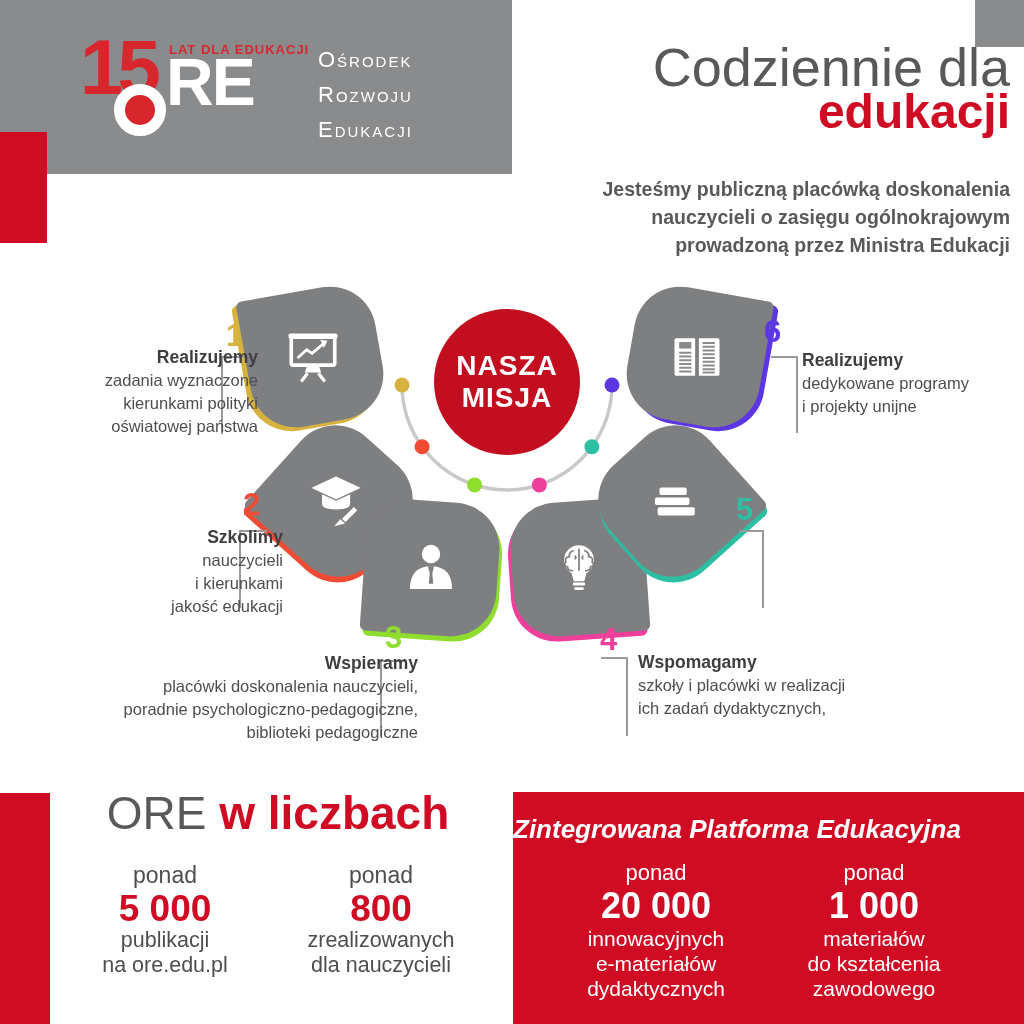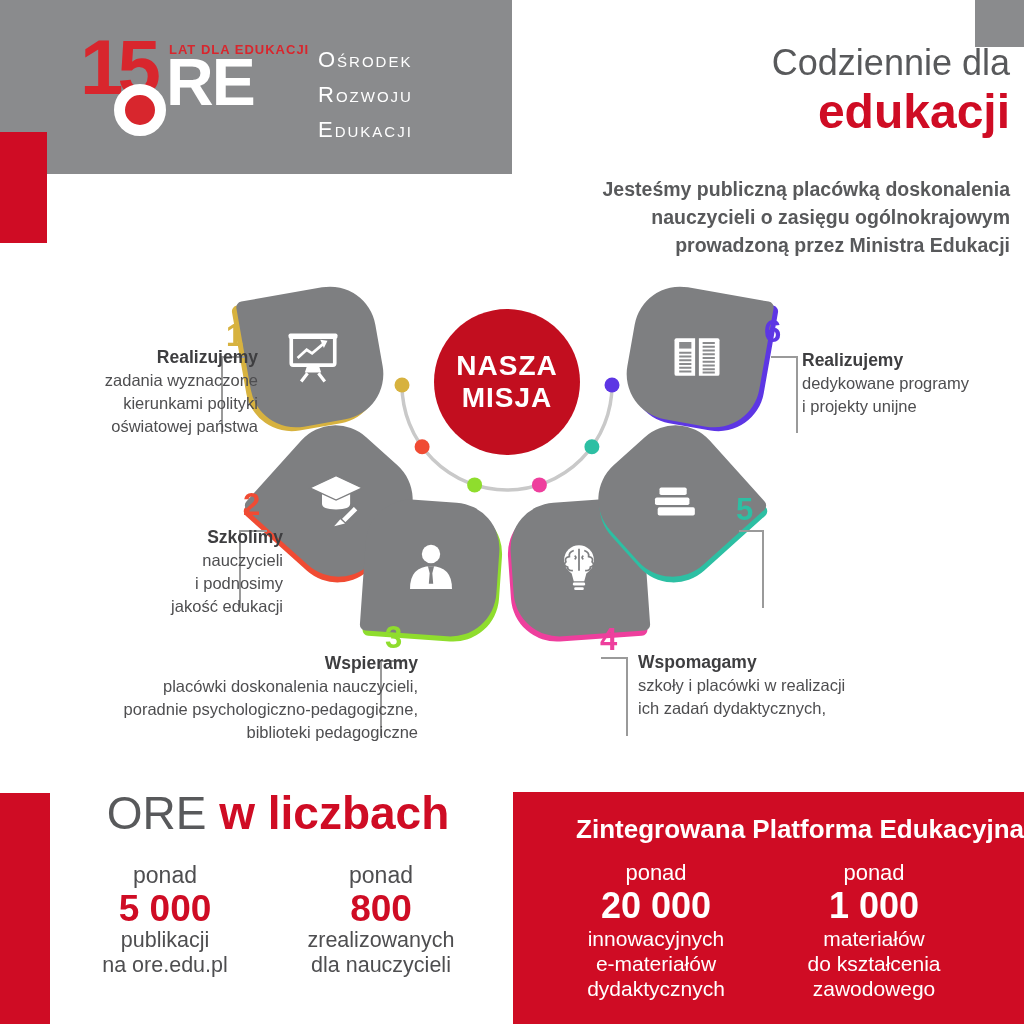--- a/index.html
+++ b/index.html
@@ -14,21 +14,21 @@
              border-radius:50%;background:var(--logo-red,#d8262d);}
   .logo-re{position:absolute;left:166px;top:49px;font-size:66px;font-weight:700;letter-spacing:-2px;
            line-height:1;color:#fff;}
   .logo-tagline{position:absolute;left:169px;top:42px;font-size:13px;font-weight:700;letter-spacing:1px;
            color:var(--logo-red,#d8262d);white-space:nowrap;}
   .logo-name{position:absolute;left:318px;top:42px;color:#fff;font-size:22px;line-height:35px;
            letter-spacing:2px;font-variant:small-caps;white-space:nowrap;}
   .sq-red-tl{position:absolute;left:0;top:132px;width:47px;height:111px;background:var(--brand-red,#cf0c24);}
   .sq-gray-tr{position:absolute;left:975px;top:0;width:49px;height:47px;background:var(--gray-panel,#8a8b8d);}
 
-  .head1{position:absolute;right:62px;top:36px;font-size:36px;line-height:1.15;color:var(--heading-gray,#58595b);white-space:nowrap;margin-top:6px;}
+  .head1{position:absolute;right:62px;top:36px;font-size:54px;line-height:1.15;color:var(--heading-gray,#58595b);white-space:nowrap;}
   .head2{position:absolute;right:62px;top:86px;font-size:48px;line-height:1.1;font-weight:800;color:var(--brand-red,#cf0c24);white-space:nowrap;}
   .subtitle{position:absolute;right:62px;top:175px;text-align:right;font-size:19.5px;font-weight:700;
             line-height:28px;color:var(--heading-gray,#58595b);white-space:nowrap;}
 
   
   .petal{position:absolute;width:134px;height:134px;background:var(--petal-gray,#7e7f81);}
   .pl{border-radius:6px 46px 46px 46px;box-shadow:-5px 3px 0 0 var(--rim,transparent);}
   .pr{border-radius:46px 6px 46px 46px;box-shadow:5px 3px 0 0 var(--rim,transparent);}
   .p1{left:246px;top:290px;transform:rotate(-10deg);}
   .p2{left:270px;top:434px;transform:rotate(-48deg);}
@@ -73,21 +73,21 @@
   .stats-title .t-gray{color:var(--heading-gray,#58595b);}
   .stats-title .t-red{color:var(--brand-red,#cf0c24);font-weight:800;}
   .stat{position:absolute;width:210px;text-align:center;}
   .st1{left:60px;top:862px;} .st2{left:276px;top:862px;}
   .s-pre{font-size:23px;line-height:27px;color:var(--text-gray,#4e4e50);}
   .s-val{font-size:37px;line-height:39px;font-weight:700;color:var(--brand-red,#cf0c24);}
   .s-desc{font-size:21.5px;line-height:25px;color:var(--text-gray,#4e4e50);}
   .s-desc span{display:block;}
 
   .zpe-box{position:absolute;left:513px;top:792px;width:511px;height:232px;background:var(--brand-red,#cf0c24);color:#fff;}
-  .zpe-title{position:absolute;left:0;top:22px;width:100%;text-align:right;font-size:26px;font-weight:700;white-space:nowrap;}
+  .zpe-title{position:absolute;left:0;top:22px;width:100%;text-align:left;font-size:26px;font-weight:700;white-space:nowrap;font-style:italic;}
   .zstat{position:absolute;width:200px;text-align:center;top:68px;}
   .zs1{left:43px;} .zs2{left:261px;}
   .z-pre{font-size:22px;line-height:26px;}
   .z-val{font-size:36px;line-height:40px;font-weight:800;}
   .z-desc{font-size:21px;line-height:25px;}
   .z-desc span{display:block;}
 </style>
 </head>
 <body>
 
@@ -211,21 +211,21 @@
 
   <div class="lbl ra l1">
     <b>Realizujemy</b>
     <span>zadania wyznaczone</span>
     <span>kierunkami polityki</span>
     <span>oświatowej państwa</span>
   </div>
   <div class="lbl ra l2">
     <b>Szkolimy</b>
     <span>nauczycieli</span>
-    <span>i podnosimy</span>
+    <span>i kierunkami</span>
     <span>jakość edukacji</span>
   </div>
   <div class="lbl ra l3">
     <b>Wspieramy</b>
     <span>placówki doskonalenia nauczycieli,</span>
     <span>poradnie psychologiczno-pedagogiczne,</span>
     <span>biblioteki pedagogiczne</span>
   </div>
   <div class="lbl l4">
     <b>Wspomagamy</b>

